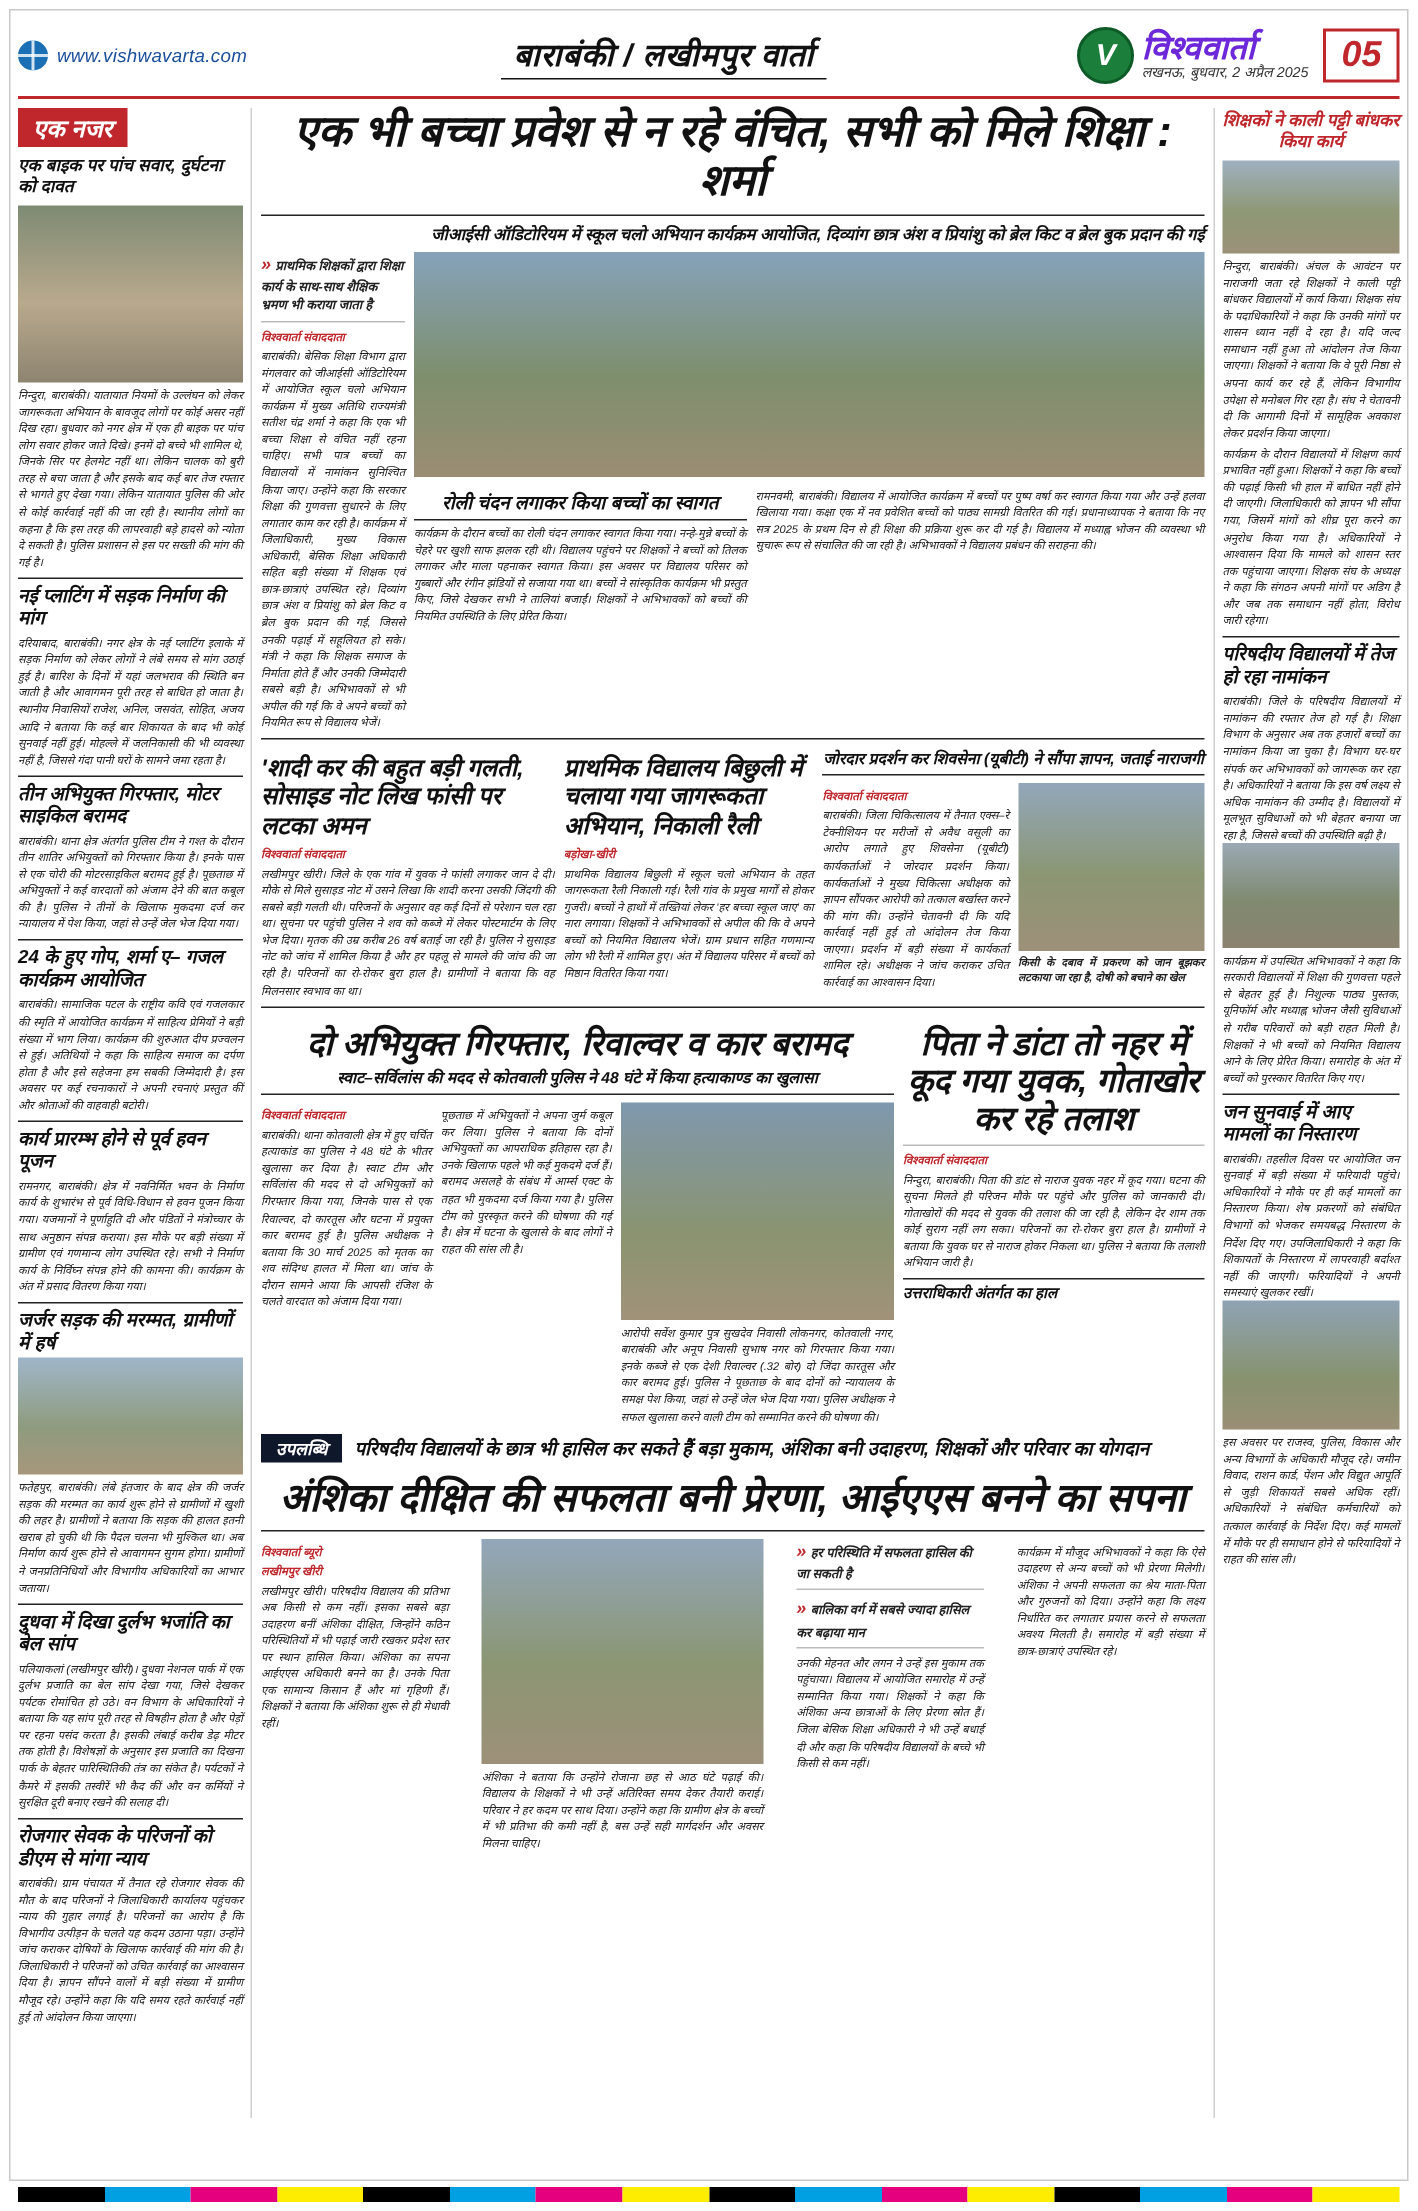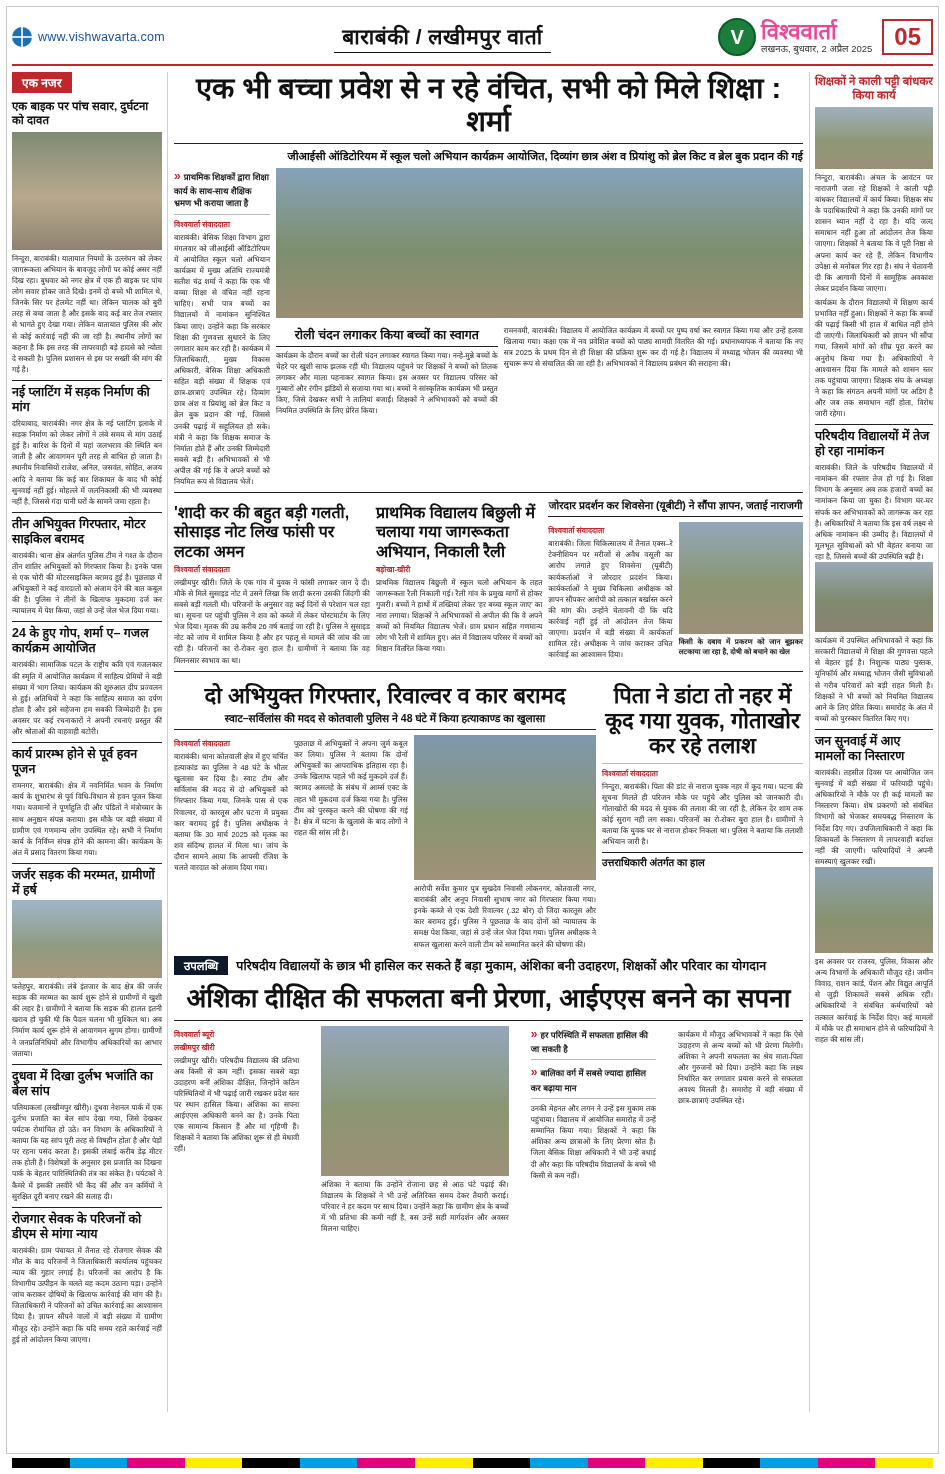--- a/index.html
+++ b/index.html
@@ -5,20 +5,21 @@
   html,body{margin:0;padding:0;}
   body{
     width:945px;height:1474px;background:#ffffff;
     font-family:"Liberation Sans", sans-serif;
     color:#111;
     overflow:hidden;
   }
   .page{
     position:relative;width:945px;height:1474px;box-sizing:border-box;
     padding:10px 12px 6px 12px;
+    font-style:italic;
   }
   
   .masthead{display:flex;align-items:center;height:54px;border-bottom:2px solid #c0272d;}
   .mh-left{width:240px;display:flex;align-items:center;gap:6px;}
   .globe{width:20px;height:20px;border-radius:50%;background:#1b6fb5;position:relative;flex:0 0 auto;}
   .globe:before{content:"";position:absolute;left:9px;top:0;width:2px;height:20px;background:#fff;opacity:.8;}
   .globe:after{content:"";position:absolute;left:0;top:9px;width:20px;height:2px;background:#fff;opacity:.8;}
   .site-url{font-size:12.5px;color:#1a4f9c;letter-spacing:.2px;}
   .mh-center{flex:1;text-align:center;}
   .mh-center .sec{
@@ -26,34 +27,34 @@
     border-bottom:1px solid #111;display:inline-block;padding:0 8px 2px 8px;
   }
   .mh-right{width:300px;display:flex;align-items:center;justify-content:flex-end;gap:10px;}
   .logo-wrap{display:flex;align-items:center;gap:5px;}
   .logo-mark{
     width:34px;height:34px;border-radius:50%;background:#1b7f3b;color:#fff;
     display:flex;align-items:center;justify-content:center;font-size:20px;font-weight:bold;
     border:2px solid #0d5c28;
   }
   .logo-text{line-height:1.05;}
-  .logo-title{font-size:22px;font-weight:bold;color:#ec4899;}
+  .logo-title{font-size:22px;font-weight:bold;color:#6d28d9;}
   .logo-sub{font-size:9.5px;color:#333;}
   .pageno{
     border:2px solid #c0272d;color:#c0272d;font-size:24px;font-weight:bold;
     padding:0 10px;line-height:32px;height:32px;
   }
   
   .body-grid{display:flex;gap:6px;margin-top:6px;height:1340px;}
   .col-left{width:150px;flex:0 0 150px;border-right:1px solid #cfcfcf;padding-right:5px;}
   .col-main{flex:1;}
   .col-right{width:118px;flex:0 0 118px;border-left:1px solid #cfcfcf;padding-left:5px;}
   
   .tag{
-    display:inline-block;background:#c0272d;color:#fff;font-size:12px;font-weight:bold;
+    display:inline-block;background:#c0272d;color:#fff;font-size:16px;font-weight:bold;
     padding:2px 10px;margin-bottom:4px;
   }
   .lead{font-size:11.5px;font-weight:bold;line-height:1.25;margin:2px 0 4px 0;}
   .photo{background:#b9b4a8;width:100%;position:relative;overflow:hidden;}
   .photo.p1{height:118px;background:linear-gradient(#7e8b74,#b9a98d 55%,#8d8470);}
   .photo.p2{height:78px;background:linear-gradient(#9fb6c9,#8f9b7e 60%,#a7977c);}
   .photo.p3{height:70px;background:linear-gradient(#9aa9b5,#7f8a6f 55%,#8c8270);}
   .photo.p4{height:86px;background:linear-gradient(#8fa3b4,#87926f 60%,#9a8f76);}
   .photo.ph-wide{height:150px;background:linear-gradient(#86a2ba,#7d8f6d 55%,#9b8d74);}
   .photo.ph-mid{height:145px;background:linear-gradient(#7f98ae,#8a9470 60%,#a1927a);}

